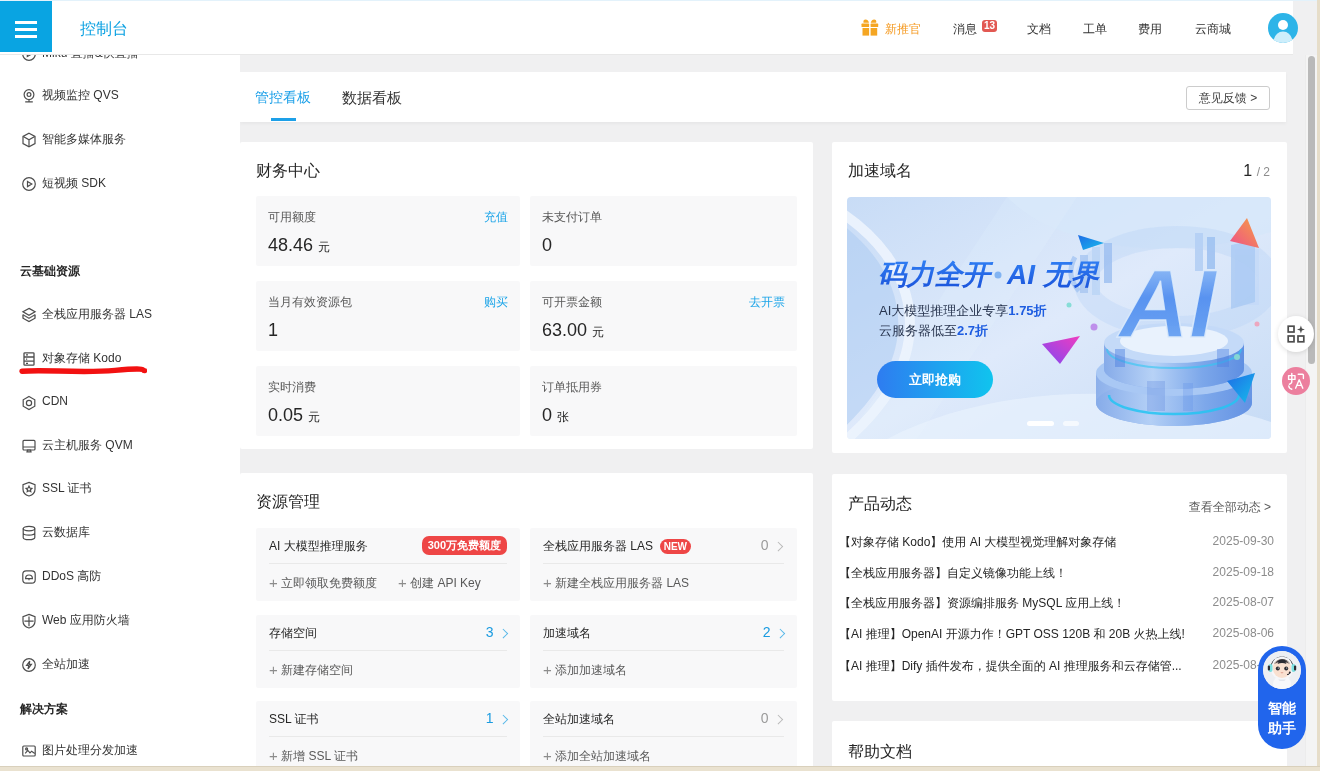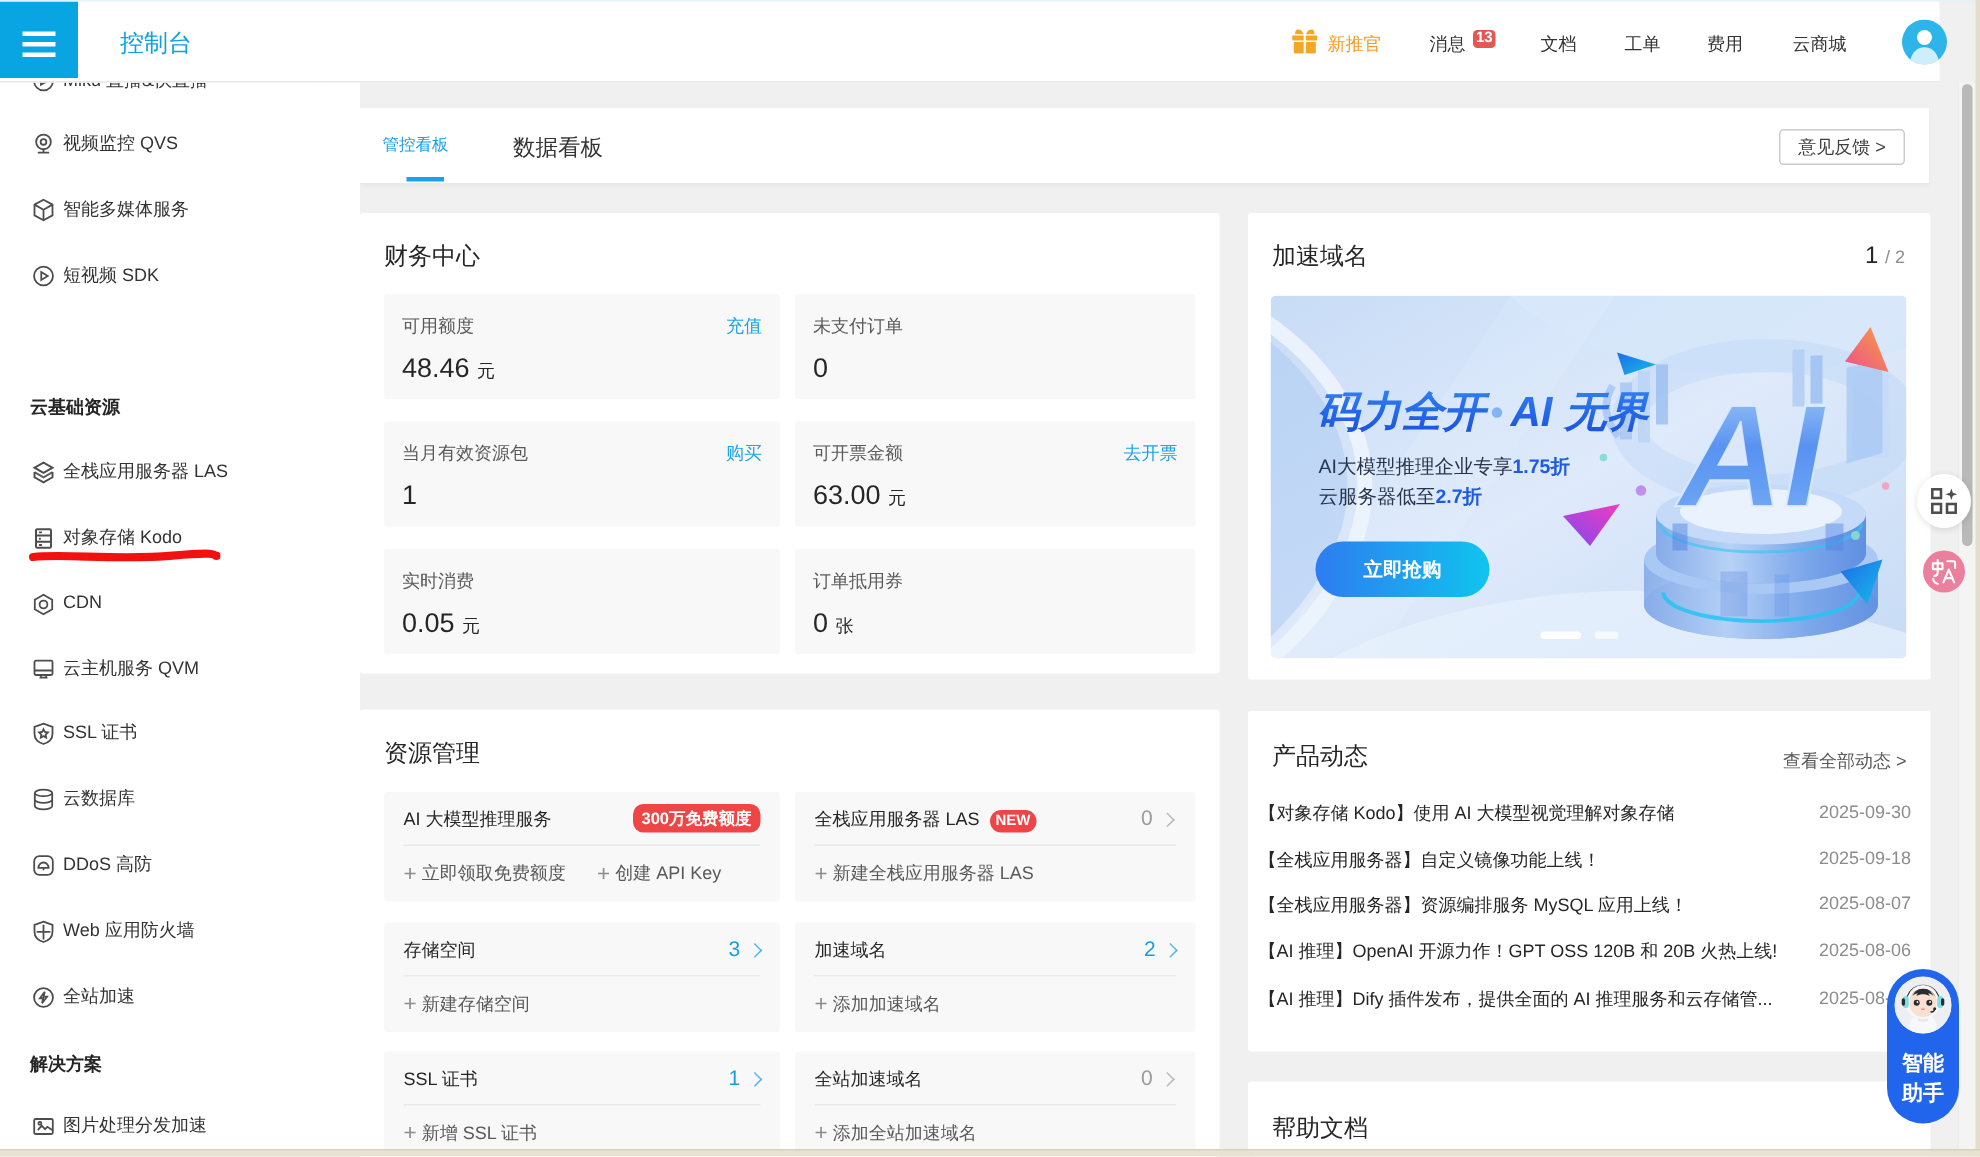--- a/index.html
+++ b/index.html
@@ -59,21 +59,21 @@
 #fbtn2 { position:absolute; left:1282px; top:367px; width:28px; height:28px; border-radius:50%; background:#ec7f9e; z-index:45;}
 #assist { position:absolute; left:1258px; top:646px; width:48px; height:103px; border-radius:24px; background:#2165ec; z-index:45;}
 #assist .av { position:absolute; left:5px; top:5px; width:38px; height:38px; border-radius:50%; background:#eef0f4; overflow:hidden;}
 #assist .tt { position:absolute; left:0; top:52px; width:48px; text-align:center; font-size:14px; font-weight:bold; color:#fff; line-height:20px;}
 </style>
 </head>
 <body>
 <div id="page">
   <div id="main">
     <div id="tabstrip">
-      <div class="abs" style="left:15px;top:17px;font-size:11px;color:#1da0e8;">管控看板</div>
+      <div class="abs" style="left:15px;top:17px;font-size:14px;color:#1da0e8;">管控看板</div>
       <div class="abs" style="left:31px;top:46px;width:25px;height:3px;background:#1da0e8;"></div>
       <div class="abs" style="left:102px;top:17px;font-size:15px;color:#333;">数据看板</div>
       <div class="abs" style="left:946px;top:14px;width:84px;height:24px;border:1px solid #ccc;border-radius:3px;font-size:12px;color:#404040;text-align:center;line-height:22px;">意见反馈 &gt;</div>
     </div>
 
     <div class="card" style="left:0;top:87px;width:573px;height:307px;">
       <div class="ctitle">财务中心</div>
       <div class="tile" style="left:16px;top:54px;width:264px;height:70px;">
         <div class="tlabel" style="top:13px;">可用额度</div>
           <div class="tlink" style="top:13px;">充值</div>

